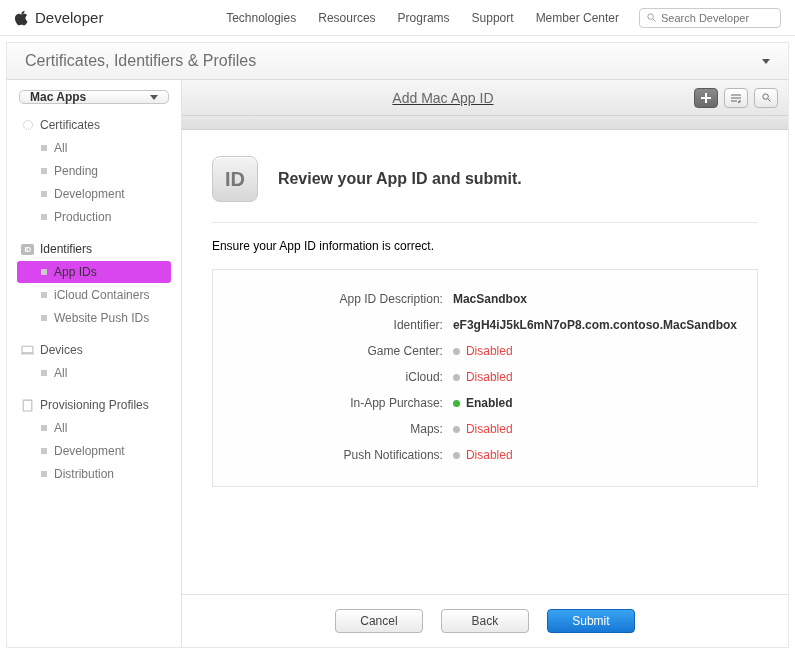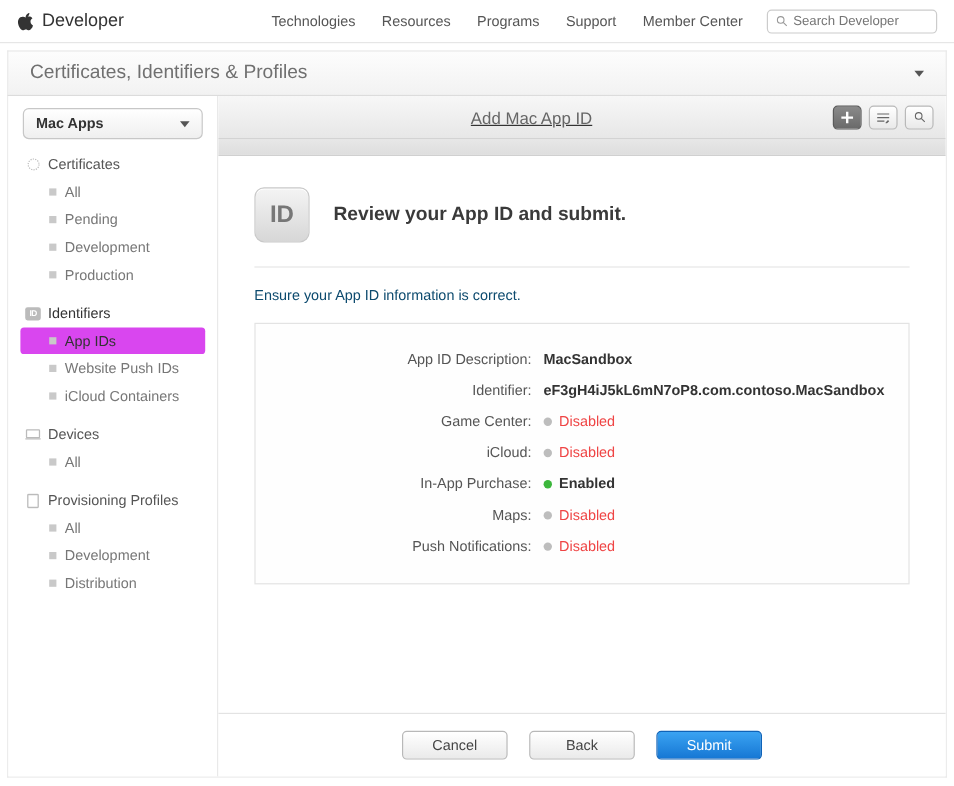--- a/index.html
+++ b/index.html
@@ -65,21 +65,21 @@
       height: 568px;
     }
     .sidebar {
       width: 192px;
       background: #fff;
       padding: 10px 6px 10px 6px;
       border-right: 1px solid #e4e4e4;
     }
     .platform-select {
       margin: 0 6px 10px 6px;
-      height: 26px;
+      height: 14px;
       border: 1px solid #c7c7c7;
       border-radius: 5px;
       background: linear-gradient(#ffffff, #efefef);
       display: flex; align-items: center; justify-content: space-between;
       padding: 0 10px;
       font-weight: bold; font-size: 12px; color: #333;
       cursor: pointer;
     }
     .side-group { margin: 6px 0 10px 0; }
     .side-group-header {
@@ -153,21 +153,21 @@
     .id-tile {
       width: 46px; height: 46px; border-radius: 8px;
       background: linear-gradient(#f4f4f4,#d7d7d7);
       border: 1px solid #c9c9c9;
       display: flex; align-items: center; justify-content: center;
       color: #777; font-weight: bold; font-size: 20px;
       box-shadow: inset 0 1px 0 #fff;
     }
     .review-h { font-size: 16px; font-weight: bold; color: #3a3a3a; }
     .divider { border: none; border-top: 1px solid #e7e7e7; margin: 10px 0 16px 0; }
-    .ensure { font-size: 12px; color: #0c4a6e; margin-bottom: 16px; }
+    .ensure { font-size: 12px; color: #000000; margin-bottom: 16px; }
     .info-box {
       border: 1px solid #e3e3e3;
       padding: 22px 20px 24px 30px;
       background: #fefefe;
     }
     .info-grid {
       display: grid;
       grid-template-columns: 200px 1fr;
       row-gap: 12px;
       column-gap: 10px;
@@ -276,25 +276,25 @@
           </span>
         <span class="gh-text">Identifiers</span>
       </div>
       <ul>
         <li class="active">
             <span class="bullet-sq"></span>
             <span>App IDs</span>
           </li>
         <li>
             <span class="bullet-sq"></span>
+            <span>iCloud Containers</span>
+          </li>
+        <li>
+            <span class="bullet-sq"></span>
             <span>Website Push IDs</span>
-          </li>
-        <li>
-            <span class="bullet-sq"></span>
-            <span>iCloud Containers</span>
           </li>
       </ul>
     </div>
 
     <div class="side-group">
       <div class="side-group-header">
         <span class="gh-icon">
           <svg width="13" height="10" viewBox="0 0 24 18">
               <rect x="2" y="2" width="20" height="12" rx="1" fill="none" stroke="#bbb" stroke-width="2"></rect>
               <line x1="0" y1="16" x2="24" y2="16" stroke="#bbb" stroke-width="2"></line>

